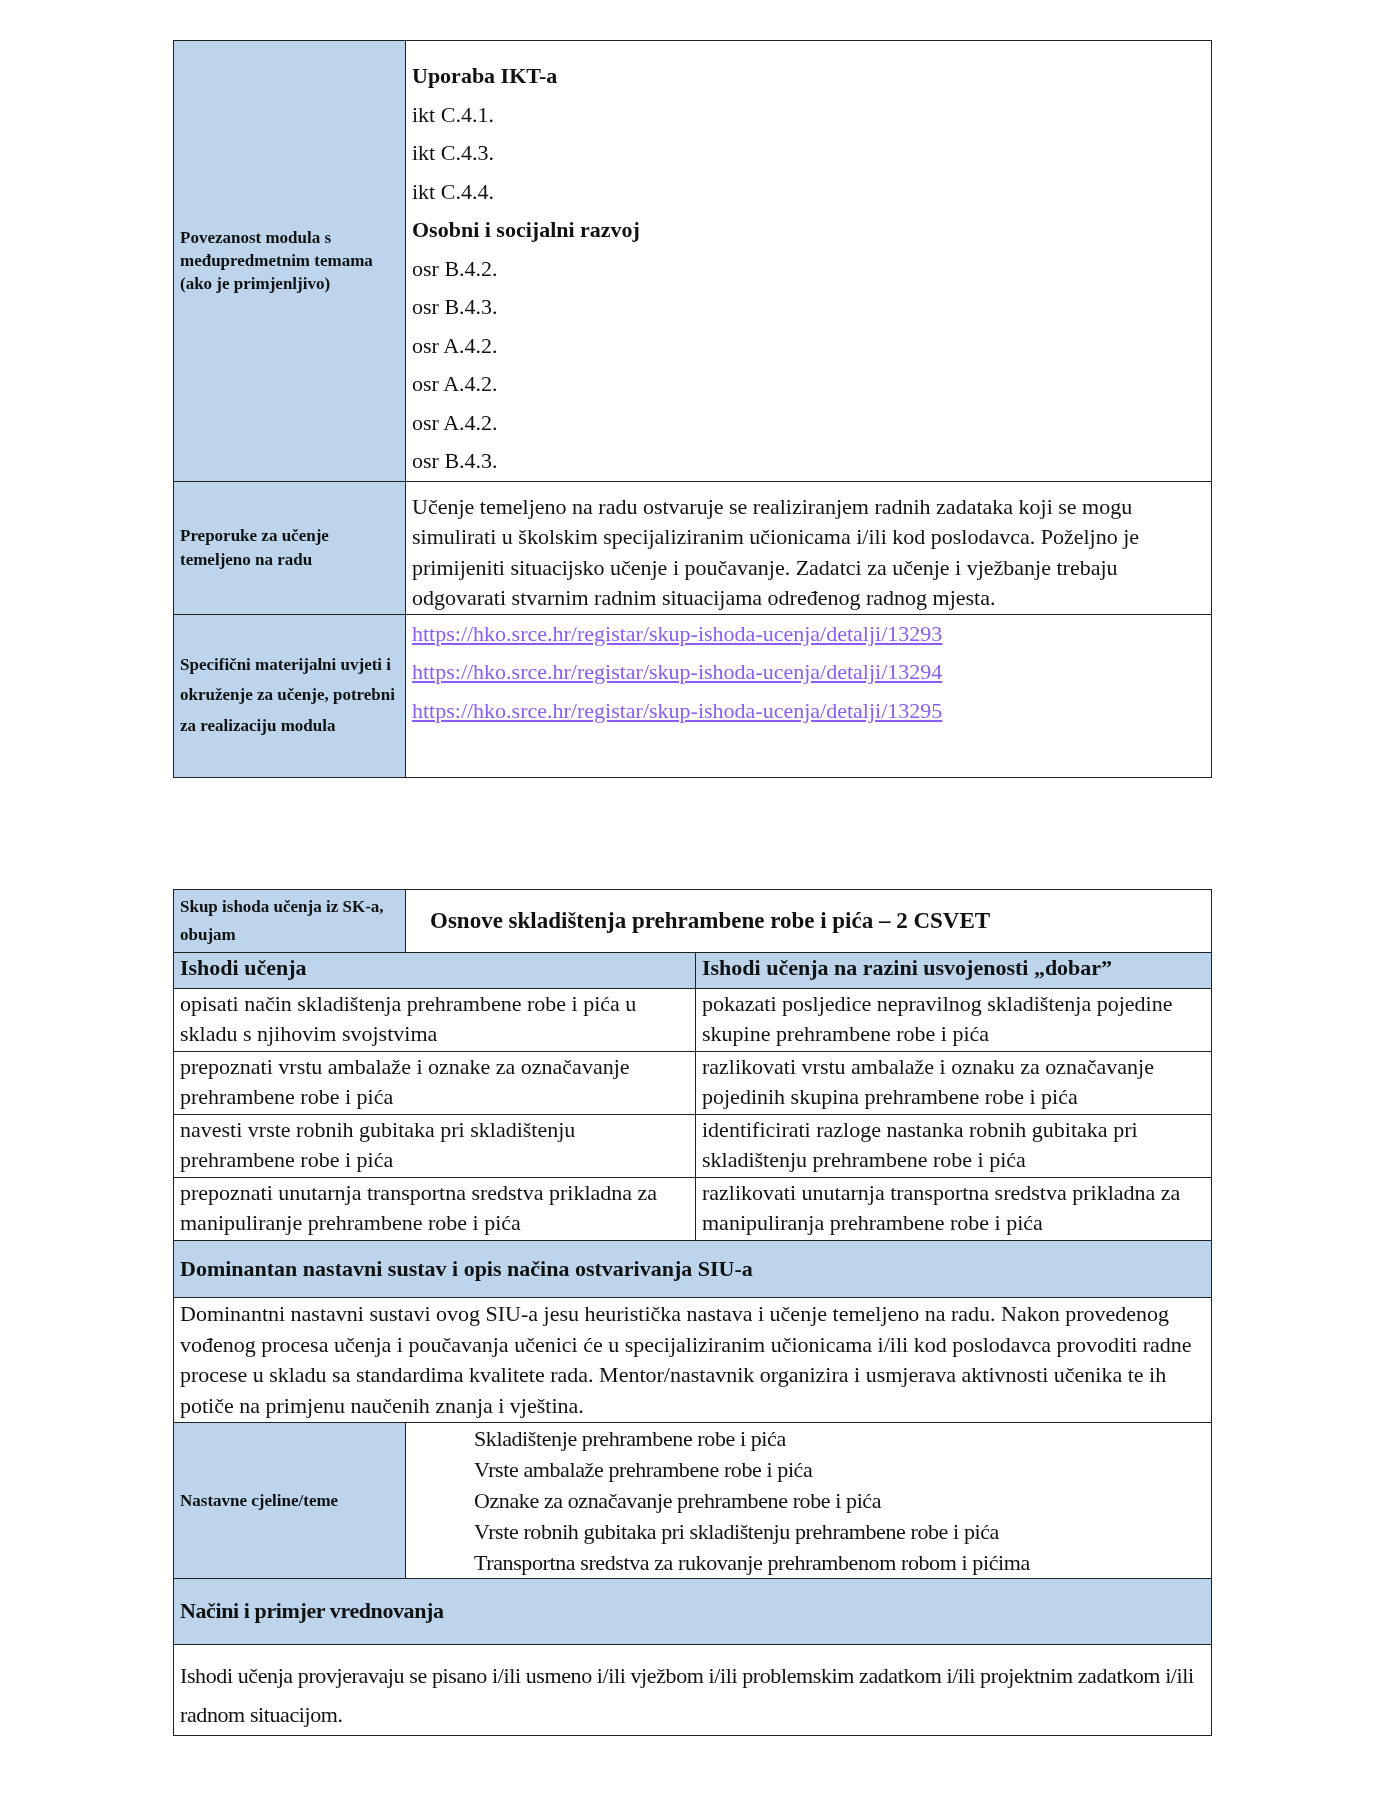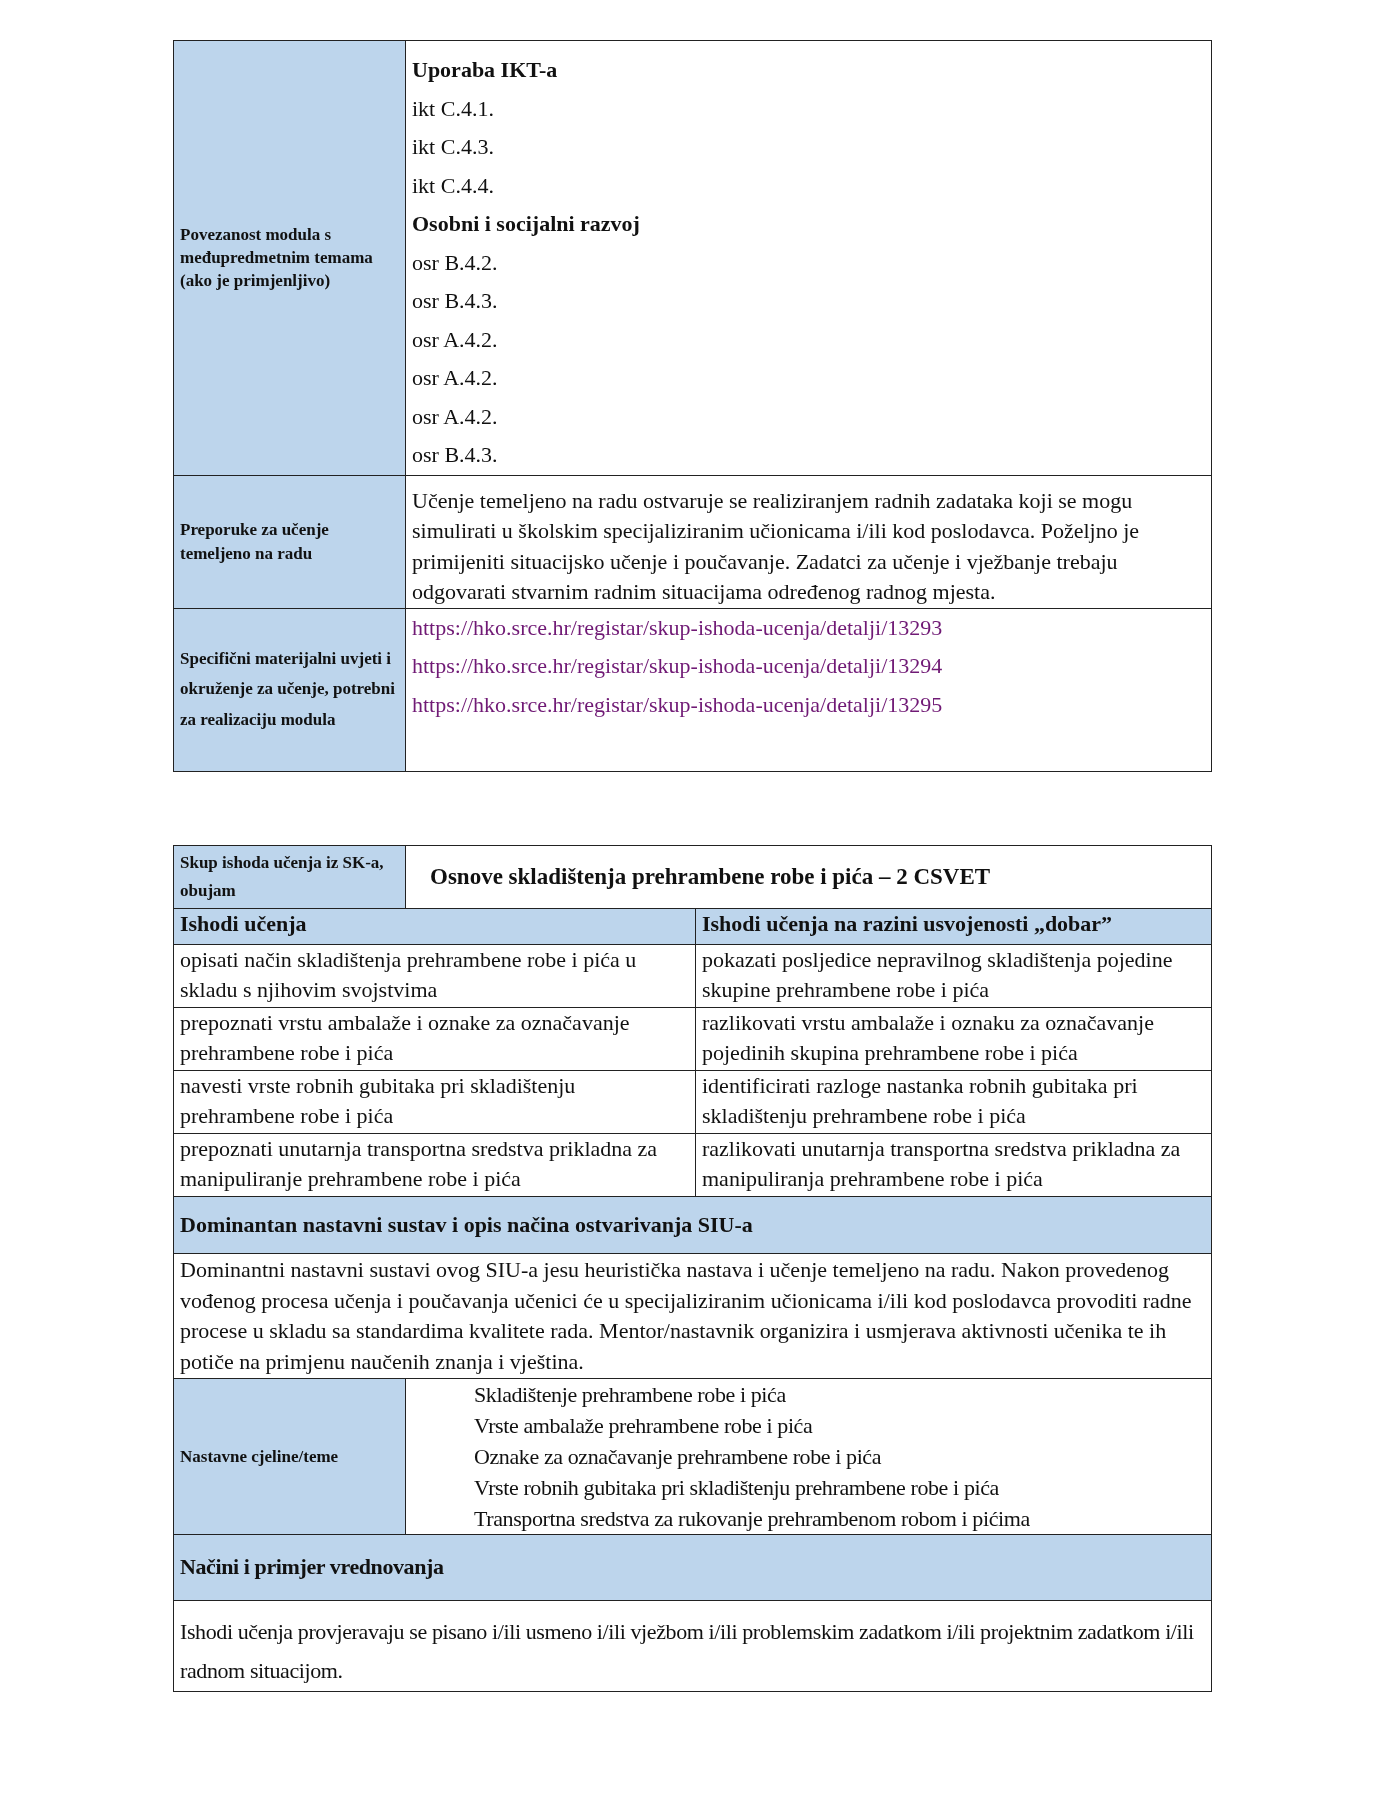--- a/index.html
+++ b/index.html
@@ -4,40 +4,40 @@
 <style>
   * { box-sizing: border-box; margin: 0; padding: 0; }
   html, body { width: 1386px; height: 1797px; background: #ffffff; }
   body { position: relative; font-family: "Liberation Serif", "DejaVu Serif", serif; color: #111; }
   table { border-collapse: collapse; position: absolute; left: 173px; width: 1039px; table-layout: fixed; }
   td { border: 1.5px solid #222; vertical-align: top; font-size: 22px; line-height: 1.38; padding: 0 6px; }
   .lbl { background: #bdd5ec; font-weight: bold; vertical-align: middle; font-size: 17px; line-height: 1.38; }
   .bold { font-weight: bold; }
   .line { display: block; height: 38.5px; line-height: 38.5px; }
   #t1 { top: 40px; }
-  #t2 { top: 845px; }
-  a.url { color: #701a75; display: block; height: 38.5px; line-height: 38.5px; }
+  #t2 { top: 889px; }
+  a.url { color: #8b5cf6; text-decoration: underline; display: block; height: 38.5px; line-height: 38.5px; }
   .hdr { background: #bdd5ec; font-weight: bold; vertical-align: middle; }
   .sub-hdr { background: #bdd5ec; font-weight: bold; }
   .topics { padding-left: 68px; line-height: 31px; }
   .topics span { display: block; }
   .condensed { letter-spacing: -0.4px; }
 </style>
 </head>
 <body>
 
 <table id="t1">
   <colgroup>
       <col style="width:232px">
       <col>
     </colgroup>
   <tbody>
       <tr style="height:428px">
     <td class="lbl">Povezanost modula s međupredmetnim temama (ako je primjenljivo)</td>
-    <td style="padding-top:10px">
+    <td style="padding-top:16px">
       <span class="line bold">Uporaba IKT-a</span>
       <span class="line">ikt C.4.1.</span>
       <span class="line">ikt C.4.3.</span>
       <span class="line">ikt C.4.4.</span>
       <span class="line bold">Osobni i socijalni razvoj</span>
       <span class="line">osr B.4.2.</span>
       <span class="line">osr B.4.3.</span>
       <span class="line">osr A.4.2.</span>
       <span class="line">osr A.4.2.</span>
       <span class="line">osr A.4.2.</span>

